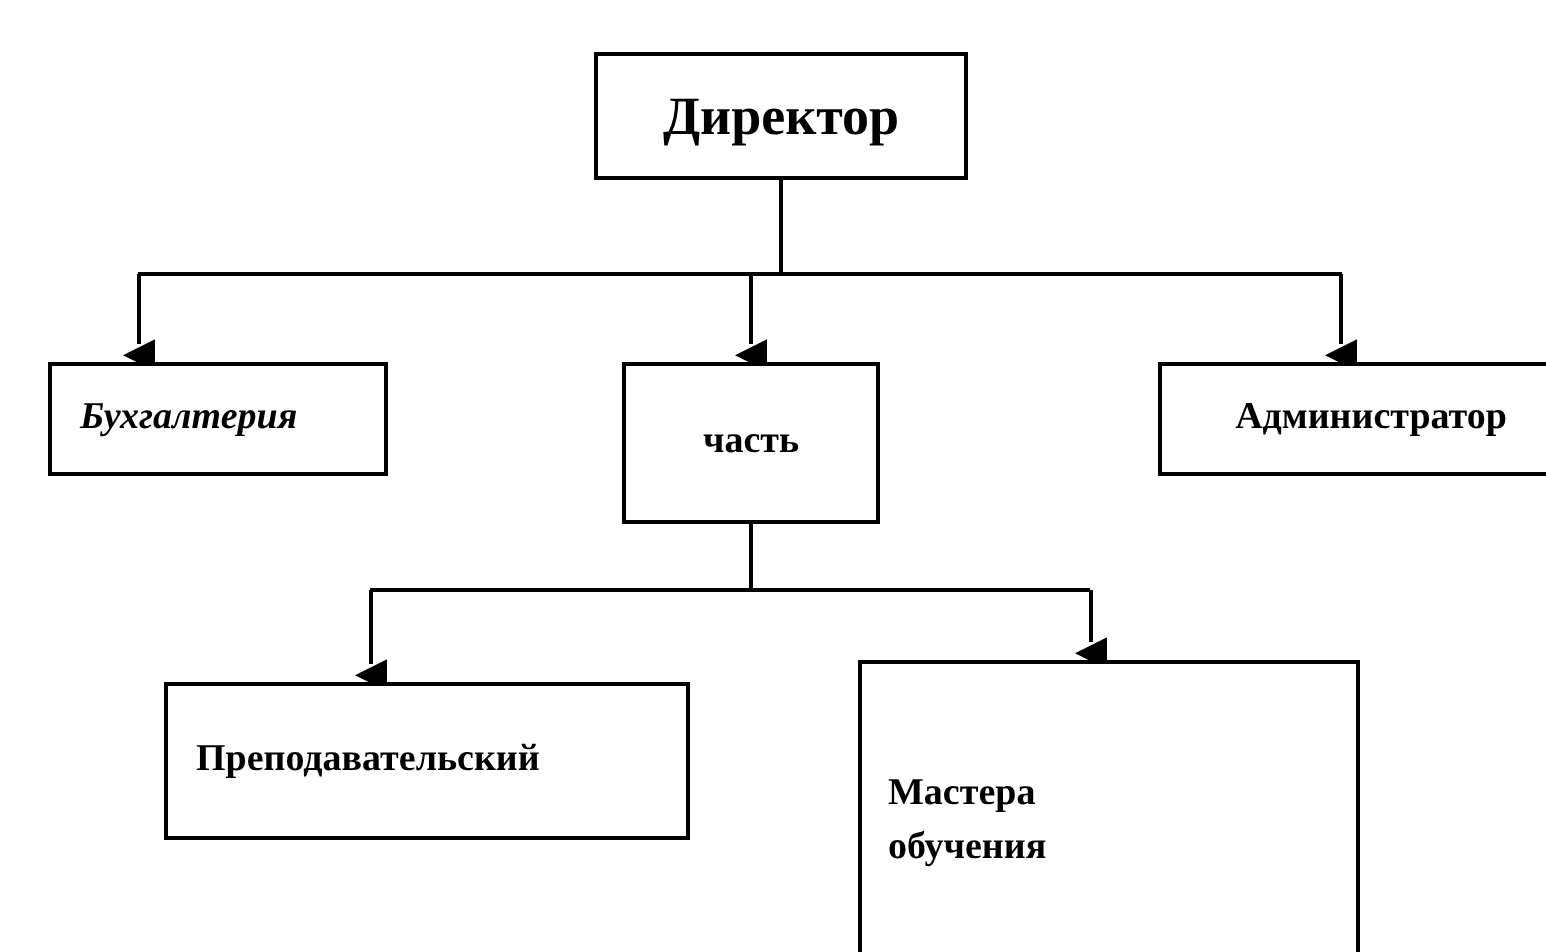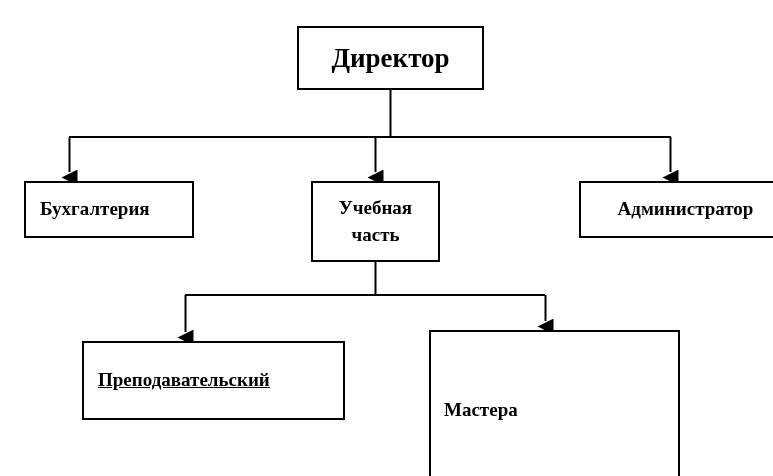--- a/index.html
+++ b/index.html
@@ -57,20 +57,21 @@
     font-size: 27px;
   }
   
   #node-accounting {
     left: 24px;
     top: 181px;
     width: 170px;
     height: 57px;
     font-size: 19px;
     padding-left: 14px;
+    font-style: italic;
   }
   #node-academic {
     left: 311px;
     top: 181px;
     width: 129px;
     height: 81px;
     font-size: 19px;
   }
   #node-administrator {
     left: 543px;
@@ -81,21 +82,20 @@
     margin-left: 36px;
   }
   
   #node-teaching-staff {
     left: 82px;
     top: 341px;
     width: 263px;
     height: 79px;
     font-size: 19px;
     padding-left: 14px;
-    text-decoration: underline;
   }
   #node-masters {
     left: 429px;
     top: 330px;
     width: 251px;
     height: 161px;
     font-size: 19px;
     padding-left: 13px;
   }
 </style>
@@ -144,29 +144,29 @@
 
   <div class="node-box align-center" id="node-director">
     <span class="node-line">Директор</span>
   </div>
 
   <div class="node-box align-left" id="node-accounting">
     <span class="node-line">Бухгалтерия</span>
   </div>
 
   <div class="node-box align-center" id="node-academic">
-    <span class="node-line">Учебная</span>
     <span class="node-line">часть</span>
   </div>
 
   <div class="node-box align-center" id="node-administrator">
     <span class="node-line">Администратор</span>
   </div>
 
   <div class="node-box align-left" id="node-teaching-staff">
     <span class="node-line">Преподавательский</span>
   </div>
 
   <div class="node-box align-left" id="node-masters">
     <span class="node-line">Мастера</span>
+    <span class="node-line">обучения</span>
   </div>
 
 </div>
 
 </body></html>

